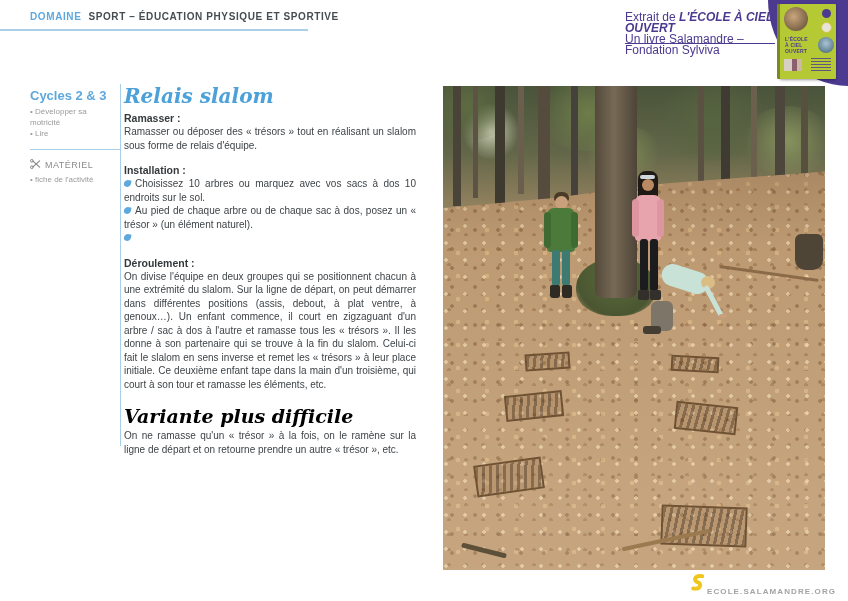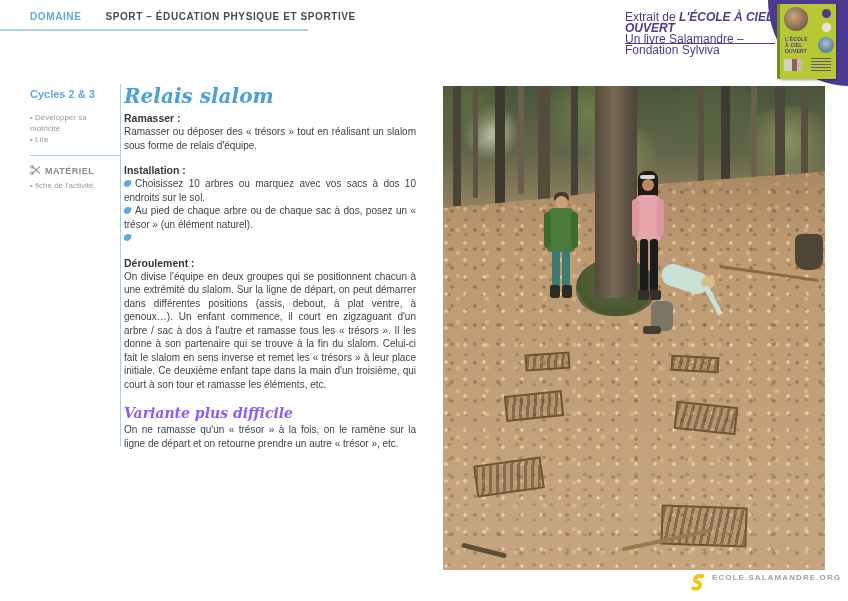--- a/index.html
+++ b/index.html
@@ -4,21 +4,21 @@
 <style>
   * { margin:0; padding:0; box-sizing:border-box; }
   html,body { width:848px; height:601px; background:#ffffff; overflow:hidden;
               font-family:"Liberation Sans", sans-serif; }
   .abs { position:absolute; }
 
   
   .header-line { position:absolute; left:0; top:29px; width:308px; height:2px; background:#a9cfe9; }
   .header-text { position:absolute; left:30px; top:11px; font-size:10px; font-weight:bold;
                  letter-spacing:.6px; color:#454d52; }
-  .header-text .domain { color:#5fa8db; margin-right:24px; }
+  .header-text .domain { color:#5fa8db; margin-right:7px; }
 
   
   .extract { position:absolute; left:625px; top:12px; width:170px; color:#4c3a91; font-size:12px; line-height:11px; }
   .extract b { font-style:italic; }
   .purple-line { position:absolute; left:625px; top:43px; width:150px; height:1px; background:#4c3a91; }
   .blob { position:absolute; right:0; top:0; width:80px; height:86px; background:#4c3a91;
           border-bottom-left-radius:100% 100%; }
   .book { position:absolute; left:780px; top:4px; width:56px; height:75px; background:#b5c934;
           border-radius:1px; box-shadow:-3px 0 0 #7a8a22, 0 1px 3px rgba(0,0,0,.4); overflow:hidden; }
   .book .c1 { position:absolute; left:4px; top:3px; width:24px; height:24px; border-radius:50%;
@@ -31,37 +31,37 @@
   .book-title { position:absolute; left:5px; top:32px; font-size:5px; line-height:6px; font-weight:bold;
                 color:#4c3a91; white-space:pre-line; letter-spacing:.2px; }
   .book .strip { position:absolute; left:4px; bottom:8px; width:18px; height:12px;
                  background:linear-gradient(90deg,#d8cfc4 0 8px,#8a5f6e 8px 13px,#cdb9a2 13px); border-radius:1px; }
   .book .lines { position:absolute; right:5px; bottom:7px; width:20px; height:14px;
                  background:repeating-linear-gradient(#4c3a91 0 1px, transparent 1px 3px); opacity:.8; }
 
   
   .v-rule { position:absolute; left:120px; top:84px; width:1px; height:362px; background:#aacfe9; }
   .sidebar { position:absolute; left:30px; top:88px; width:88px; }
-  .cycles-label { color:#5fa8db; font-size:11px; font-weight:bold; margin-bottom:12px; }
+  .cycles-label { color:#5fa8db; font-size:13px; font-weight:bold; margin-bottom:3px; }
   .side-item { color:#9b9b9b; font-size:8px; line-height:11px; }
   .side-rule { width:90px; height:1px; background:#aacfe9; margin:10px 0 9px 0; }
   .materiel { display:flex; align-items:center; gap:4px; color:#8c8c8c; font-size:9px;
-              font-weight:bold; letter-spacing:.5px; margin-bottom:3px; }
+              font-weight:normal; letter-spacing:.5px; margin-bottom:3px; }
 
   
   .main { position:absolute; left:124px; top:84px; width:292px; color:#3f4448; }
   .page-title { font-family:"DejaVu Serif", serif; font-style:italic; font-weight:bold;
                 font-size:20px; color:#4ba1d8; margin-bottom:4px; }
   .sec-label { font-size:10.5px; font-weight:bold; color:#35393b; margin-top:12px; margin-bottom:1px; }
   .body-p { font-size:10px; line-height:13.5px; text-align:justify; }
   .bullet-p { font-size:10px; line-height:13.5px; text-align:justify; }
   .leaf { display:inline-block; width:7px; height:7px; background:#5fa8db;
           border-radius:1px 75% 50% 75%; transform:rotate(100deg); margin-right:4px; }
   .variante-title { font-family:"DejaVu Serif", serif; font-style:italic; font-weight:bold;
-                    font-size:14px; color:#8b5cf6; margin-top:14px; margin-bottom:2px; }
+                    font-size:19px; color:#000000; margin-top:14px; margin-bottom:2px; }
 
   
   .photo { position:absolute; left:443px; top:86px; width:382px; height:484px; overflow:hidden;
            background-color:#bd9a72;
            background-image:
              radial-gradient(circle at 3px 4px, rgba(255,235,200,.55) 1.5px, transparent 2px),
              radial-gradient(circle at 9px 11px, rgba(90,55,25,.35) 1.5px, transparent 2.2px),
              radial-gradient(circle at 15px 6px, rgba(232,195,142,.5) 2px, transparent 2.6px),
              radial-gradient(circle at 6px 14px, rgba(140,95,55,.42) 1.6px, transparent 2.2px);
            background-size:19px 17px, 23px 19px, 29px 23px, 17px 15px; }
@@ -79,21 +79,21 @@
           background:radial-gradient(ellipse at 50% 30%, #5c6b3c, #4a5631 70%, rgba(74,86,49,0) 100%);
           border-radius:50% 50% 45% 45%; }
   .frame { position:absolute; border:2.5px solid #6f5233; background:
            repeating-linear-gradient(100deg, rgba(59,40,22,.45) 0 3px, rgba(150,110,70,.25) 3px 7px); }
   .stick { position:absolute; background:#8a6a48; border-radius:2px; }
 
   
   .fig { position:absolute; }
 
   
-  .footer { position:absolute; left:688px; top:573px; display:flex; align-items:flex-start; gap:5px; }
+  .footer { position:absolute; left:688px; top:573px; display:flex; align-items:flex-end; }
   .site { font-size:8px; font-weight:bold; letter-spacing:1.1px; color:#a3a3a3; }
 </style>
 </head>
 <body>
 
 <div class="header-text">
   <span class="domain">DOMAINE</span><span>SPORT – ÉDUCATION PHYSIQUE ET SPORTIVE</span>
 </div>
 <div class="header-line"></div>
 

